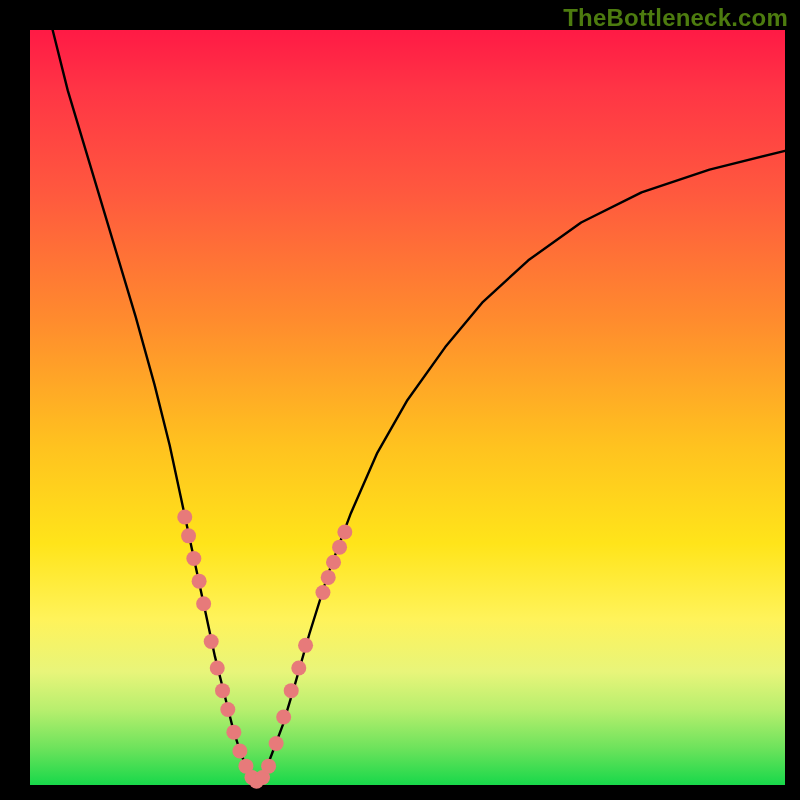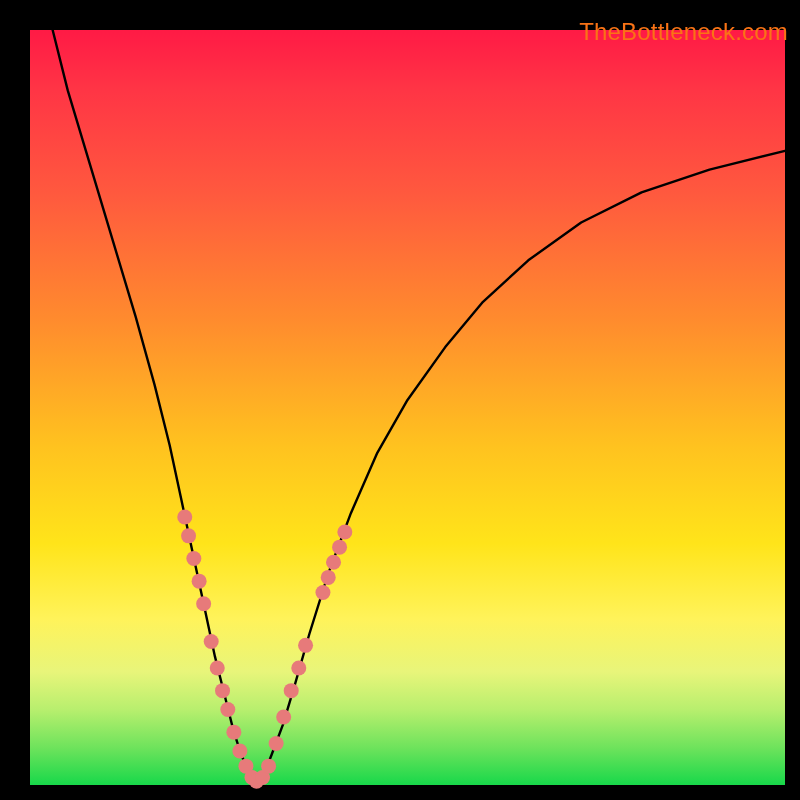--- a/index.html
+++ b/index.html
@@ -42,25 +42,25 @@
   .plot-area svg {
     position: absolute;
     left: 0;
     top: 0;
     width: 755px;
     height: 755px;
     overflow: visible;
   }
   .watermark {
     position: absolute;
-    top: 18px;
+    top: 4px;
     right: 12px;
-    color: #f97316;
+    color: #4d7c0f;
     font-size: 24px;
-    font-weight: 400;
+    font-weight: 700;
     letter-spacing: 0.2px;
     user-select: none;
   }
 </style>
 </head>
 <body>
 
 <div class="frame">
   <div class="plot-area">
     <svg id="chart-svg" viewBox="0 0 755 755">

